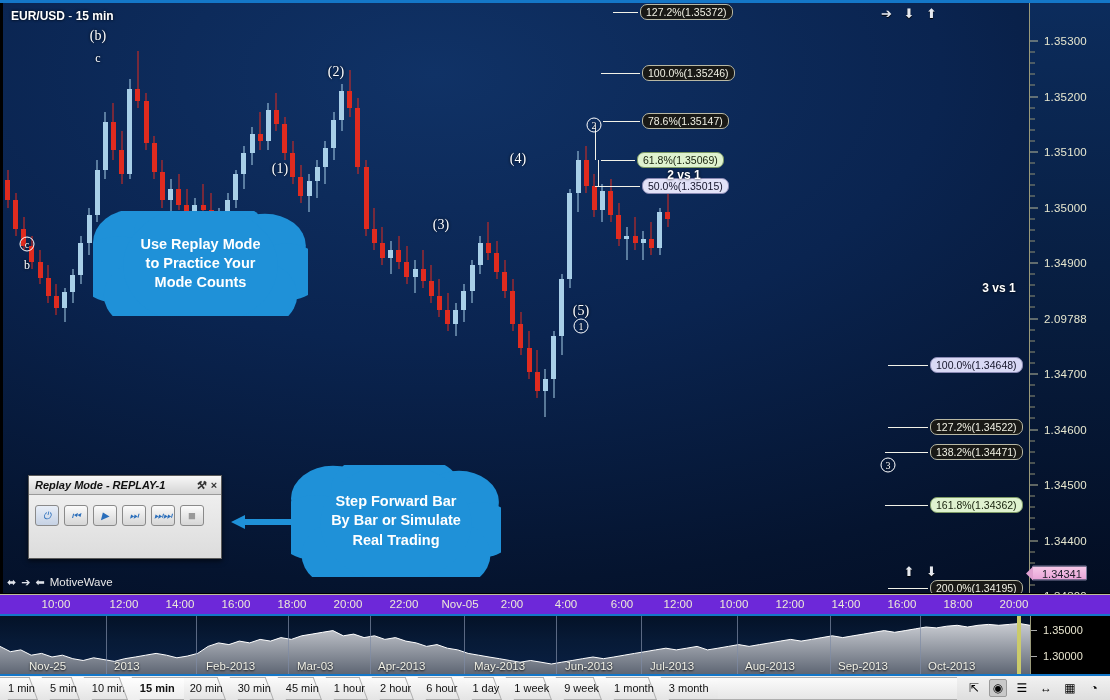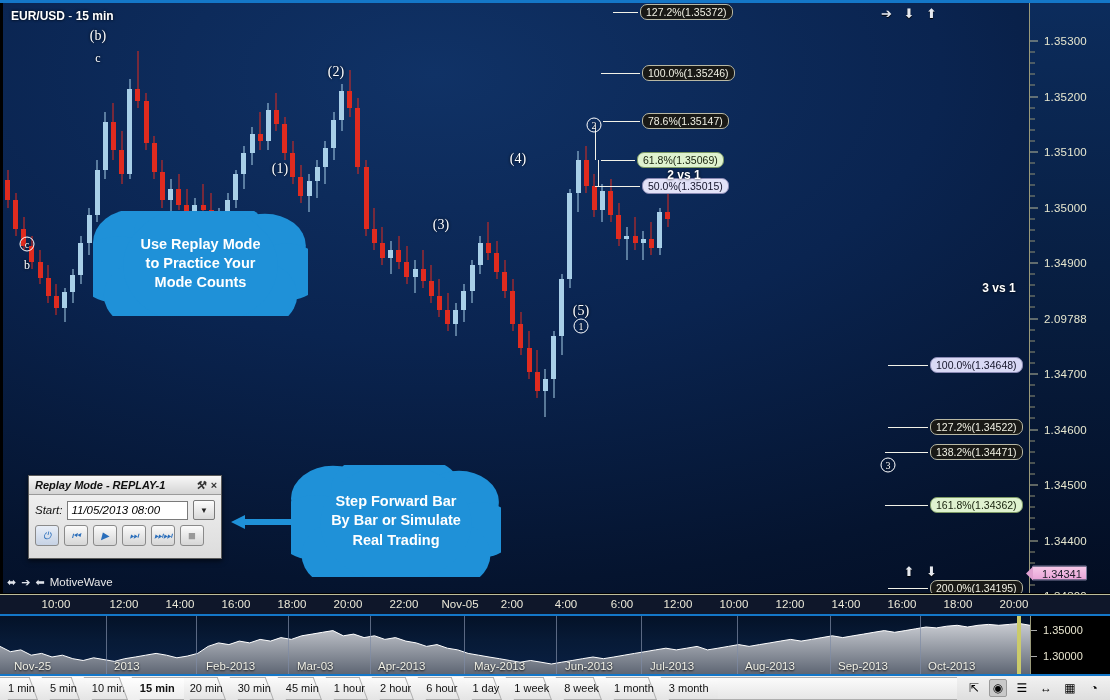--- a/index.html
+++ b/index.html
@@ -152,21 +152,21 @@
     background: linear-gradient(to bottom,#fbfbfb,#d6d6d6);
     display: flex; align-items: center; justify-content: center;
     font-size: 10px; color: #2a6ebb; cursor: pointer;
   }
   .rbtn.stop { color: #999; font-size: 13px; }
   .rbtn.pwr { background: linear-gradient(to bottom,#e8eef8,#c6d2e4); }
 
   
   .time-axis {
     position: absolute; left: 0; top: 594px; width: 1110px; height: 20px;
-    background: #0f172a; border-top: 1px solid #bdbd9a;
+    background: #6d28d9; border-top: 1px solid #bdbd9a;
   }
   .time-axis .t {
     position: absolute; top: 3px; color: #ece9d8; font-size: 11.5px;
     transform: translateX(-50%); white-space: nowrap;
   }
 
   
   .nav-strip {
     position: absolute; left: 0; top: 614px; width: 1110px; height: 60px;
     background: #041026; border-top: 2px solid #1477c8;
@@ -758,25 +758,20 @@
   </div>
 
   <div class="replay">
     <div class="replay-title">
       <span>Replay Mode - REPLAY-1</span>
       <span class="sp"></span>
       <span class="ic">⚒</span>
       <span class="ic">×</span>
     </div>
     <div class="replay-body">
-      <div class="replay-row1">
-        <span class="lbl">Start:</span>
-        <div class="inp">11/05/2013 08:00</div>
-        <div class="drop">▼</div>
-      </div>
       <div class="replay-row2" id="replay-buttons">
           <div class="rbtn pwr">⏻</div>
           <div class="rbtn">⏮</div>
           <div class="rbtn">▶</div>
           <div class="rbtn">⏭</div>
           <div class="rbtn">⏭⏭</div>
           <div class="rbtn stop">■</div>
         </div>
     </div>
   </div>
@@ -817,21 +812,21 @@
         <div class="nav-div" style="left: 106px;"></div>
         <div class="nav-div" style="left: 196px;"></div>
         <div class="nav-div" style="left: 288px;"></div>
         <div class="nav-div" style="left: 370px;"></div>
         <div class="nav-div" style="left: 464px;"></div>
         <div class="nav-div" style="left: 556px;"></div>
         <div class="nav-div" style="left: 641px;"></div>
         <div class="nav-div" style="left: 737px;"></div>
         <div class="nav-div" style="left: 830px;"></div>
         <div class="nav-div" style="left: 920px;"></div>
-        <div class="nav-lbl" style="left: 14px;">Nov-25</div>
+        <div class="nav-lbl" style="left: 29px;">Nov-25</div>
         <div class="nav-lbl" style="left: 114px;">2013</div>
         <div class="nav-lbl" style="left: 206px;">Feb-2013</div>
         <div class="nav-lbl" style="left: 297px;">Mar-03</div>
         <div class="nav-lbl" style="left: 378px;">Apr-2013</div>
         <div class="nav-lbl" style="left: 474px;">May-2013</div>
         <div class="nav-lbl" style="left: 565px;">Jun-2013</div>
         <div class="nav-lbl" style="left: 650px;">Jul-2013</div>
         <div class="nav-lbl" style="left: 745px;">Aug-2013</div>
         <div class="nav-lbl" style="left: 838px;">Sep-2013</div>
         <div class="nav-lbl" style="left: 928px;">Oct-2013</div>
@@ -878,21 +873,21 @@
         <div class="tf">
           <span class="lbl">6 hour</span>
         </div>
         <div class="tf">
           <span class="lbl">1 day</span>
         </div>
         <div class="tf">
           <span class="lbl">1 week</span>
         </div>
         <div class="tf">
-          <span class="lbl">8 week</span>
+          <span class="lbl">9 week</span>
         </div>
         <div class="tf">
           <span class="lbl">1 month</span>
         </div>
         <div class="tf">
           <span class="lbl">3 month</span>
         </div>
       </div>
     <div class="tf-filler"></div>
     <div class="tb-icons" id="tb-icons">

